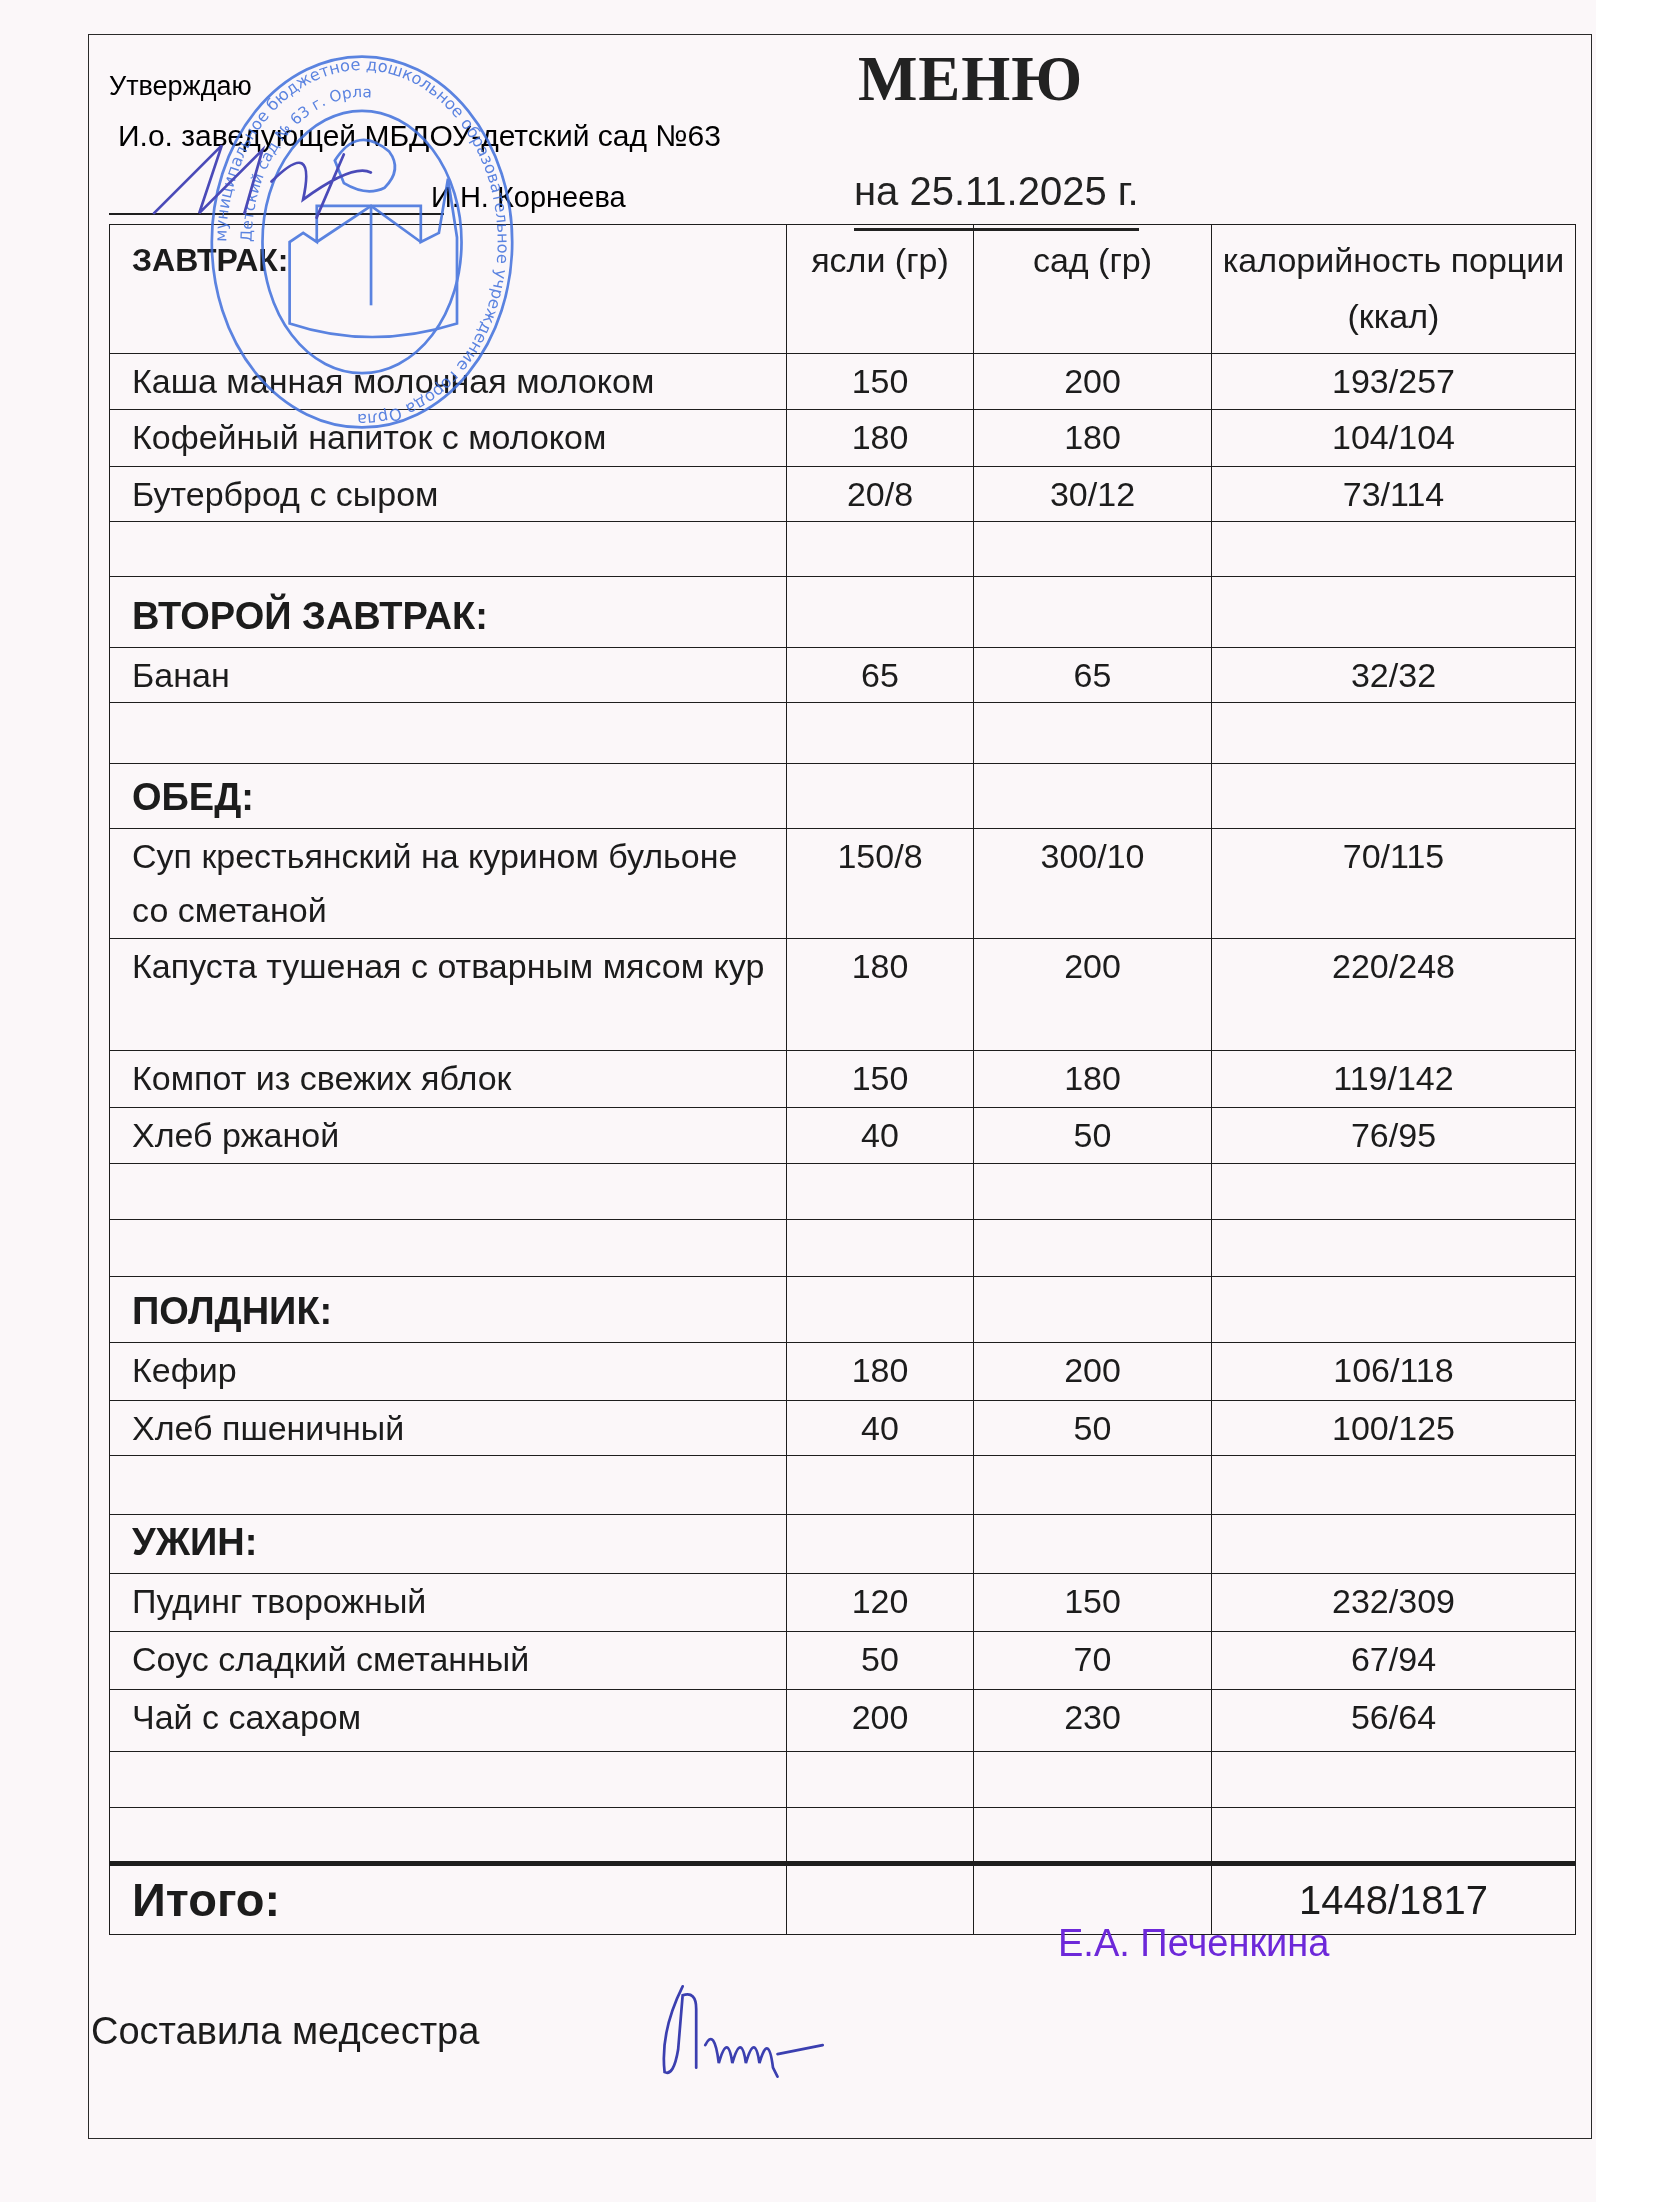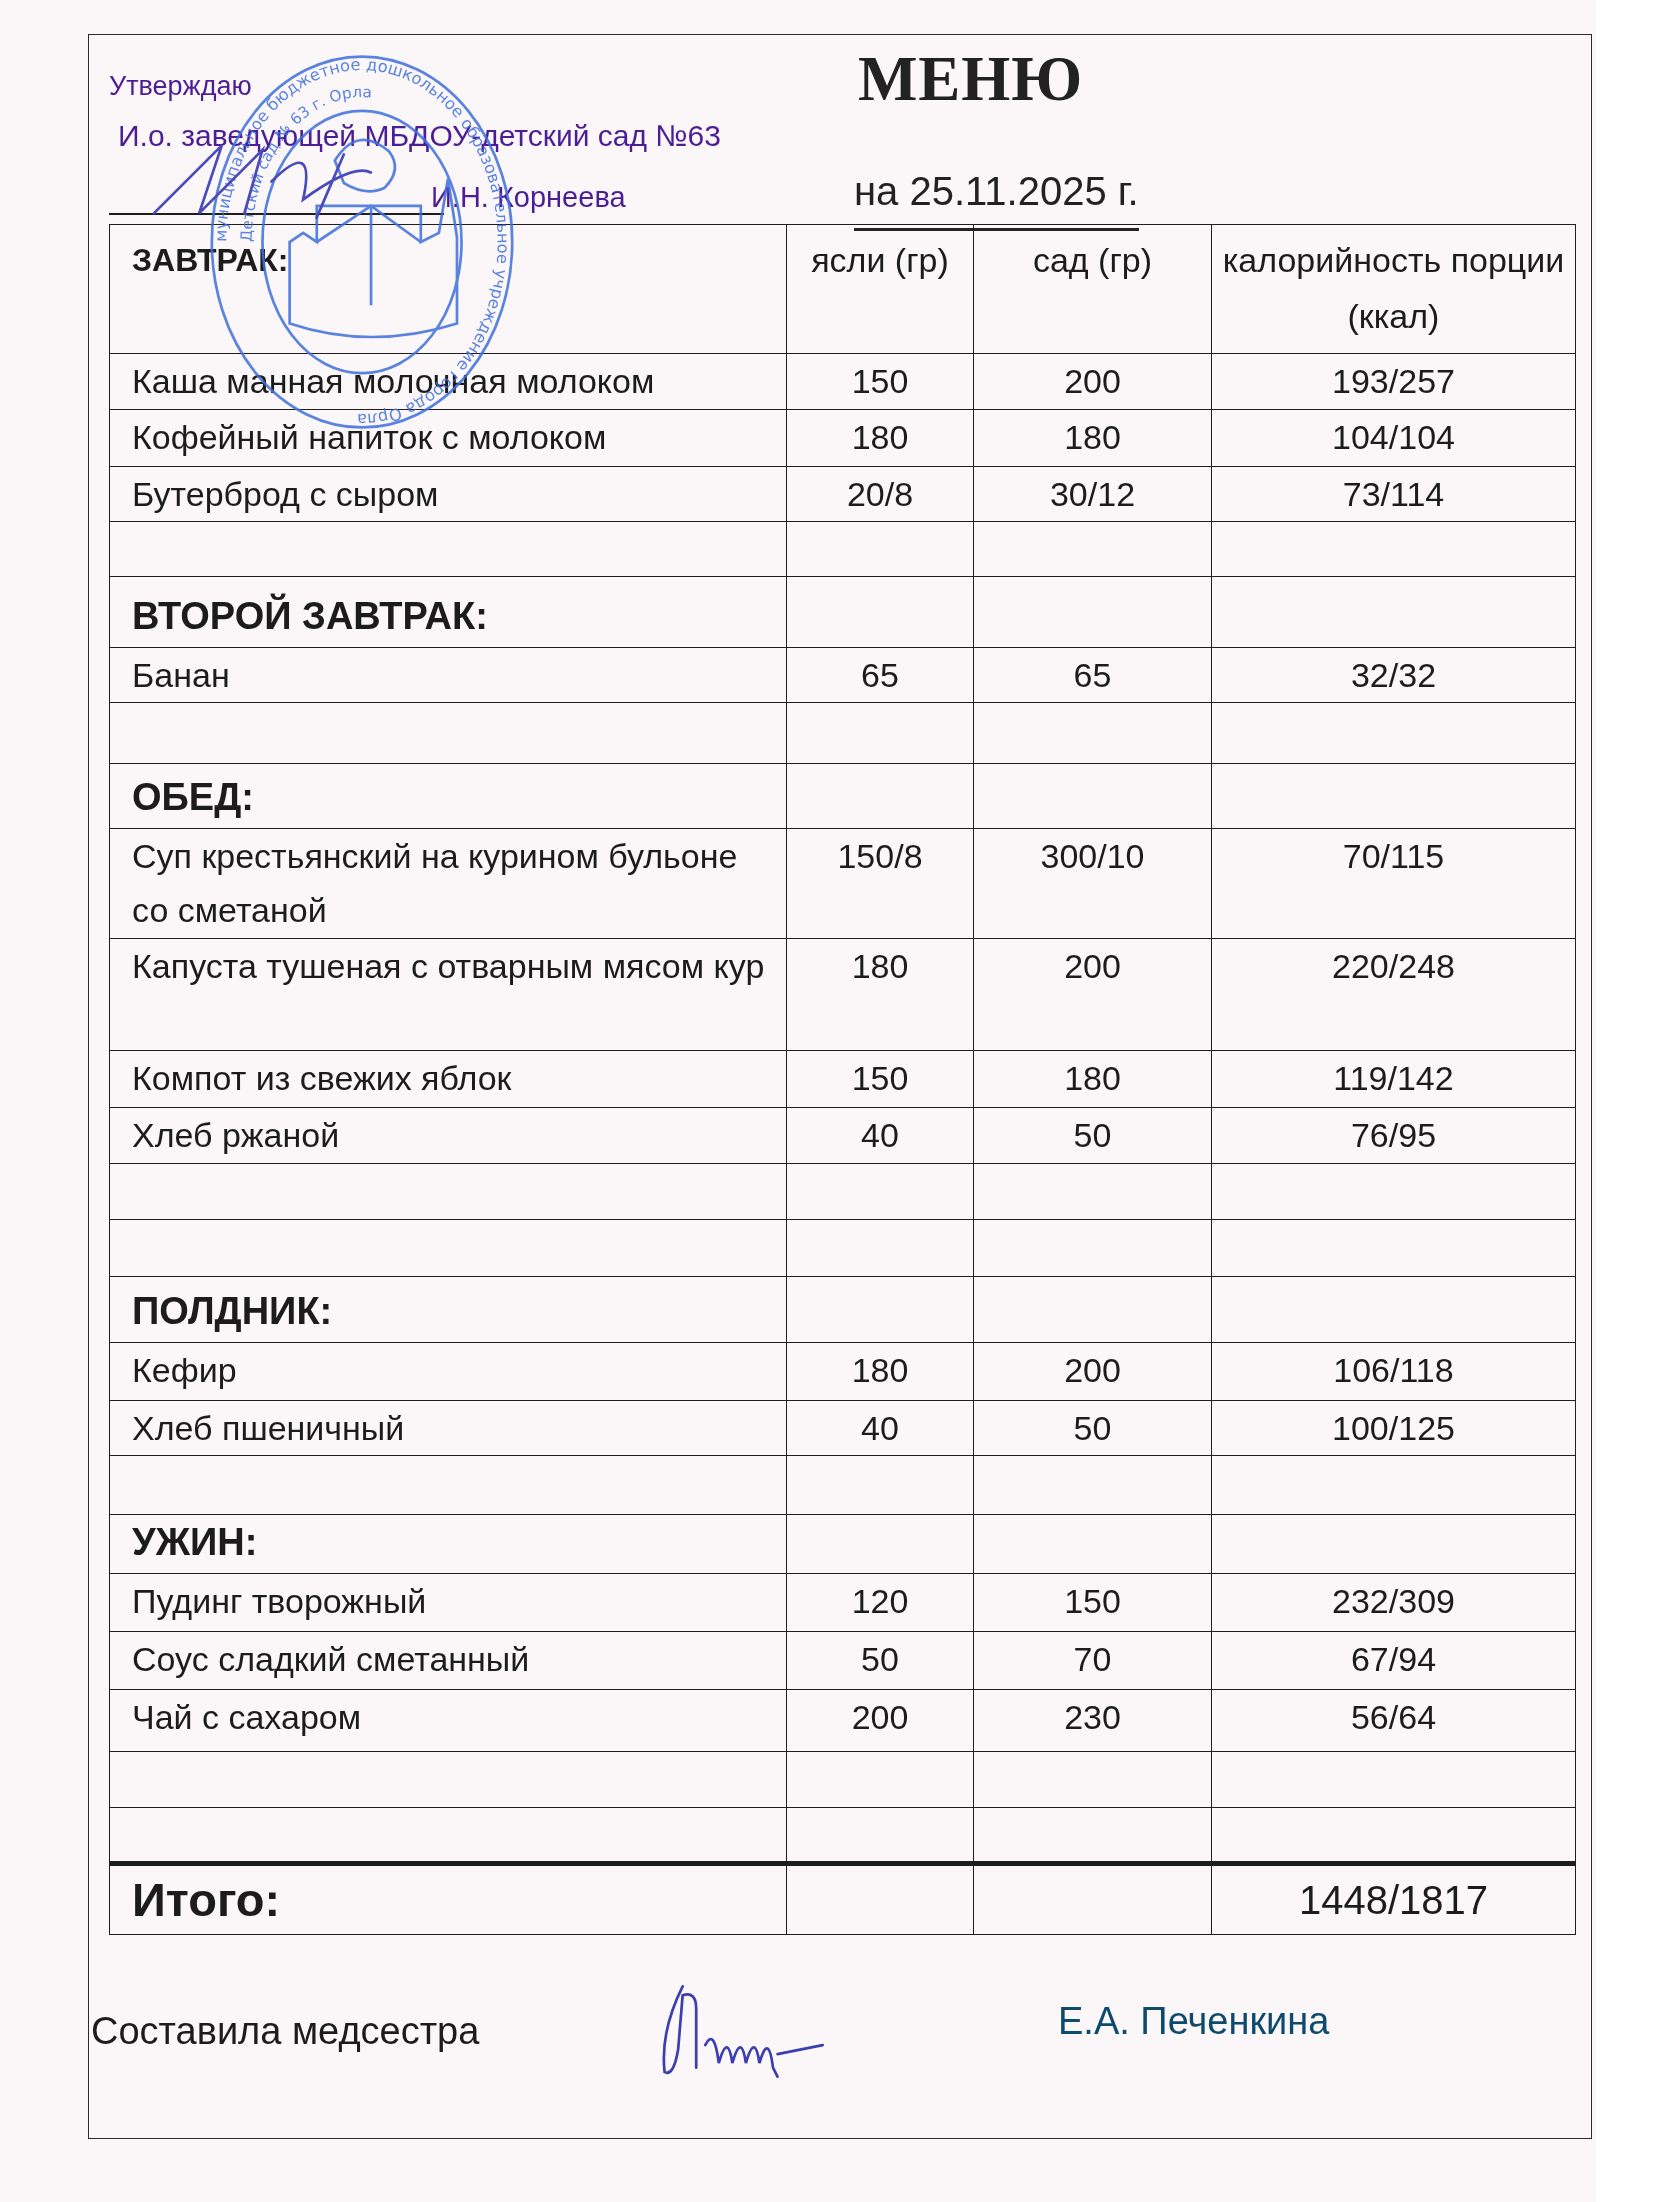--- a/index.html
+++ b/index.html
@@ -7,21 +7,21 @@
     width:1678px; height:2203px; position:relative; overflow:hidden;
     background:#fbf7f9;
     font-family:"Liberation Sans", "DejaVu Sans", sans-serif;
     color:#1c1c1c;
   }
   .right-strip { position:absolute; left:1596px; top:0; width:82px; height:2203px; background:#ffffff; }
   .frame {
     position:absolute; left:88px; top:34px; width:1504px; height:2105px;
     border:1.8px solid #2a2a2a; box-sizing:border-box;
   }
-  .approve { position:absolute; font-size:27px; color:#4c1d95; white-space:nowrap; }
+  .approve { position:absolute; font-size:27px; color:#000000; white-space:nowrap; }
   .approve.l1 { left:109px; top:71px; }
   .approve.l2 { left:118px; top:119px; font-size:30px; }
   .approve.l3 { left:431px; top:181px; font-size:29px; }
   .sign-line { position:absolute; left:109px; top:213px; width:335px; height:0; border-top:2.7px solid #1e1e1e; }
   .title {
     position:absolute; left:858px; top:43px;
     font-family:"Liberation Serif", "DejaVu Serif", serif;
     font-weight:bold; font-size:63px; letter-spacing:0.9px; color:#222;
   }
   .date {
@@ -36,21 +36,21 @@
     border:1.8px solid #1e1e1e; padding:0 7.2px 0 22px; font-size:34px;
     vertical-align:top; line-height:54px; box-sizing:border-box;
   }
   table.menu td.num { text-align:center; padding:0; }
   table.menu td.name { padding-left:22px; }
   table.menu td.sect { font-weight:bold; font-size:38px; vertical-align:bottom; padding-bottom:3.6px; }
   table.menu tr.hdr td { vertical-align:top; line-height:56px; padding-top:7.2px; }
   table.menu tr.thick td { border-bottom:5.4px solid #1e1e1e; }
   table.menu tr.total td { font-size:47px; vertical-align:middle; }
   .compiled { position:absolute; left:91px; top:2010px; font-size:38px; color:#1c1c1c; }
-  .nurse { position:absolute; left:1058px; top:2000px; font-size:38px; color:#0c4a6e; }
+  .nurse { position:absolute; left:1058px; top:1922px; font-size:38px; color:#6d28d9; }
   .stamp { position:absolute; left:208px; top:52px; width:308px; height:380px; pointer-events:none; }
   .sig1 { position:absolute; left:136px; top:127px; width:271px; height:100px; pointer-events:none; }
   .sig2 { position:absolute; left:642px; top:1977px; width:271px; height:109px; pointer-events:none; }
 </style>
 </head>
 <body>
 
 <div class="right-strip"></div>
 <div class="frame"></div>
 

